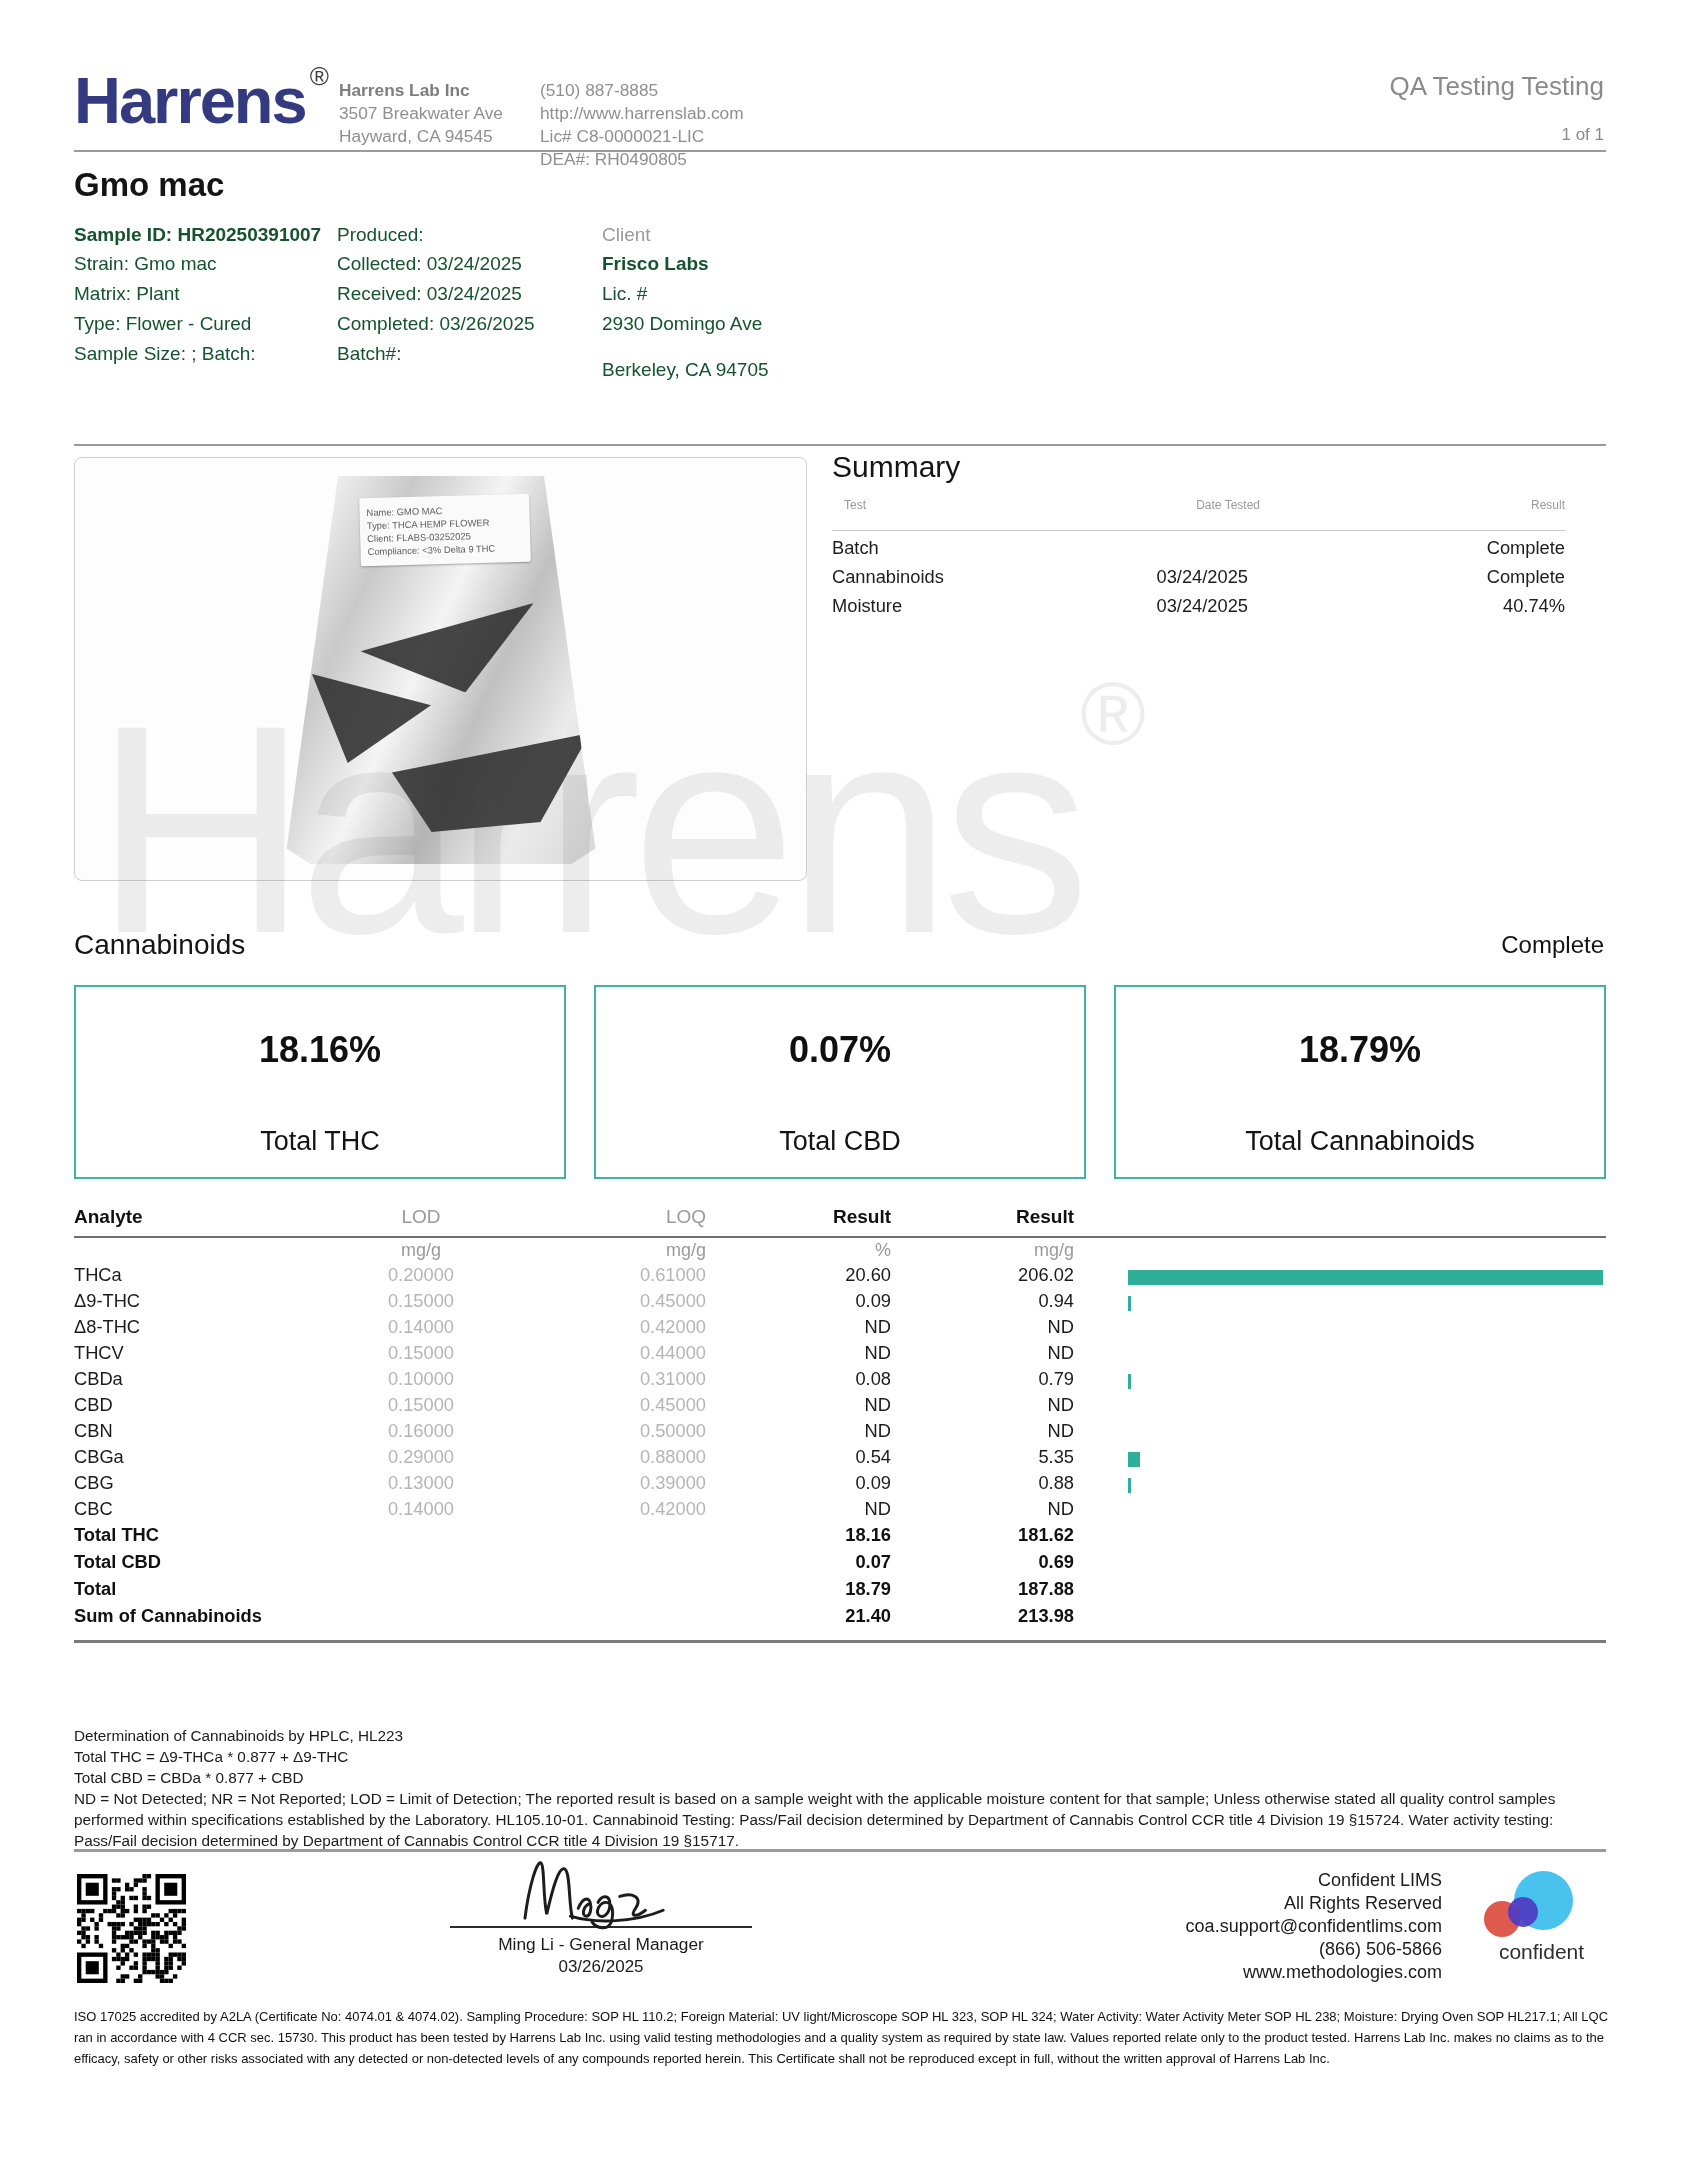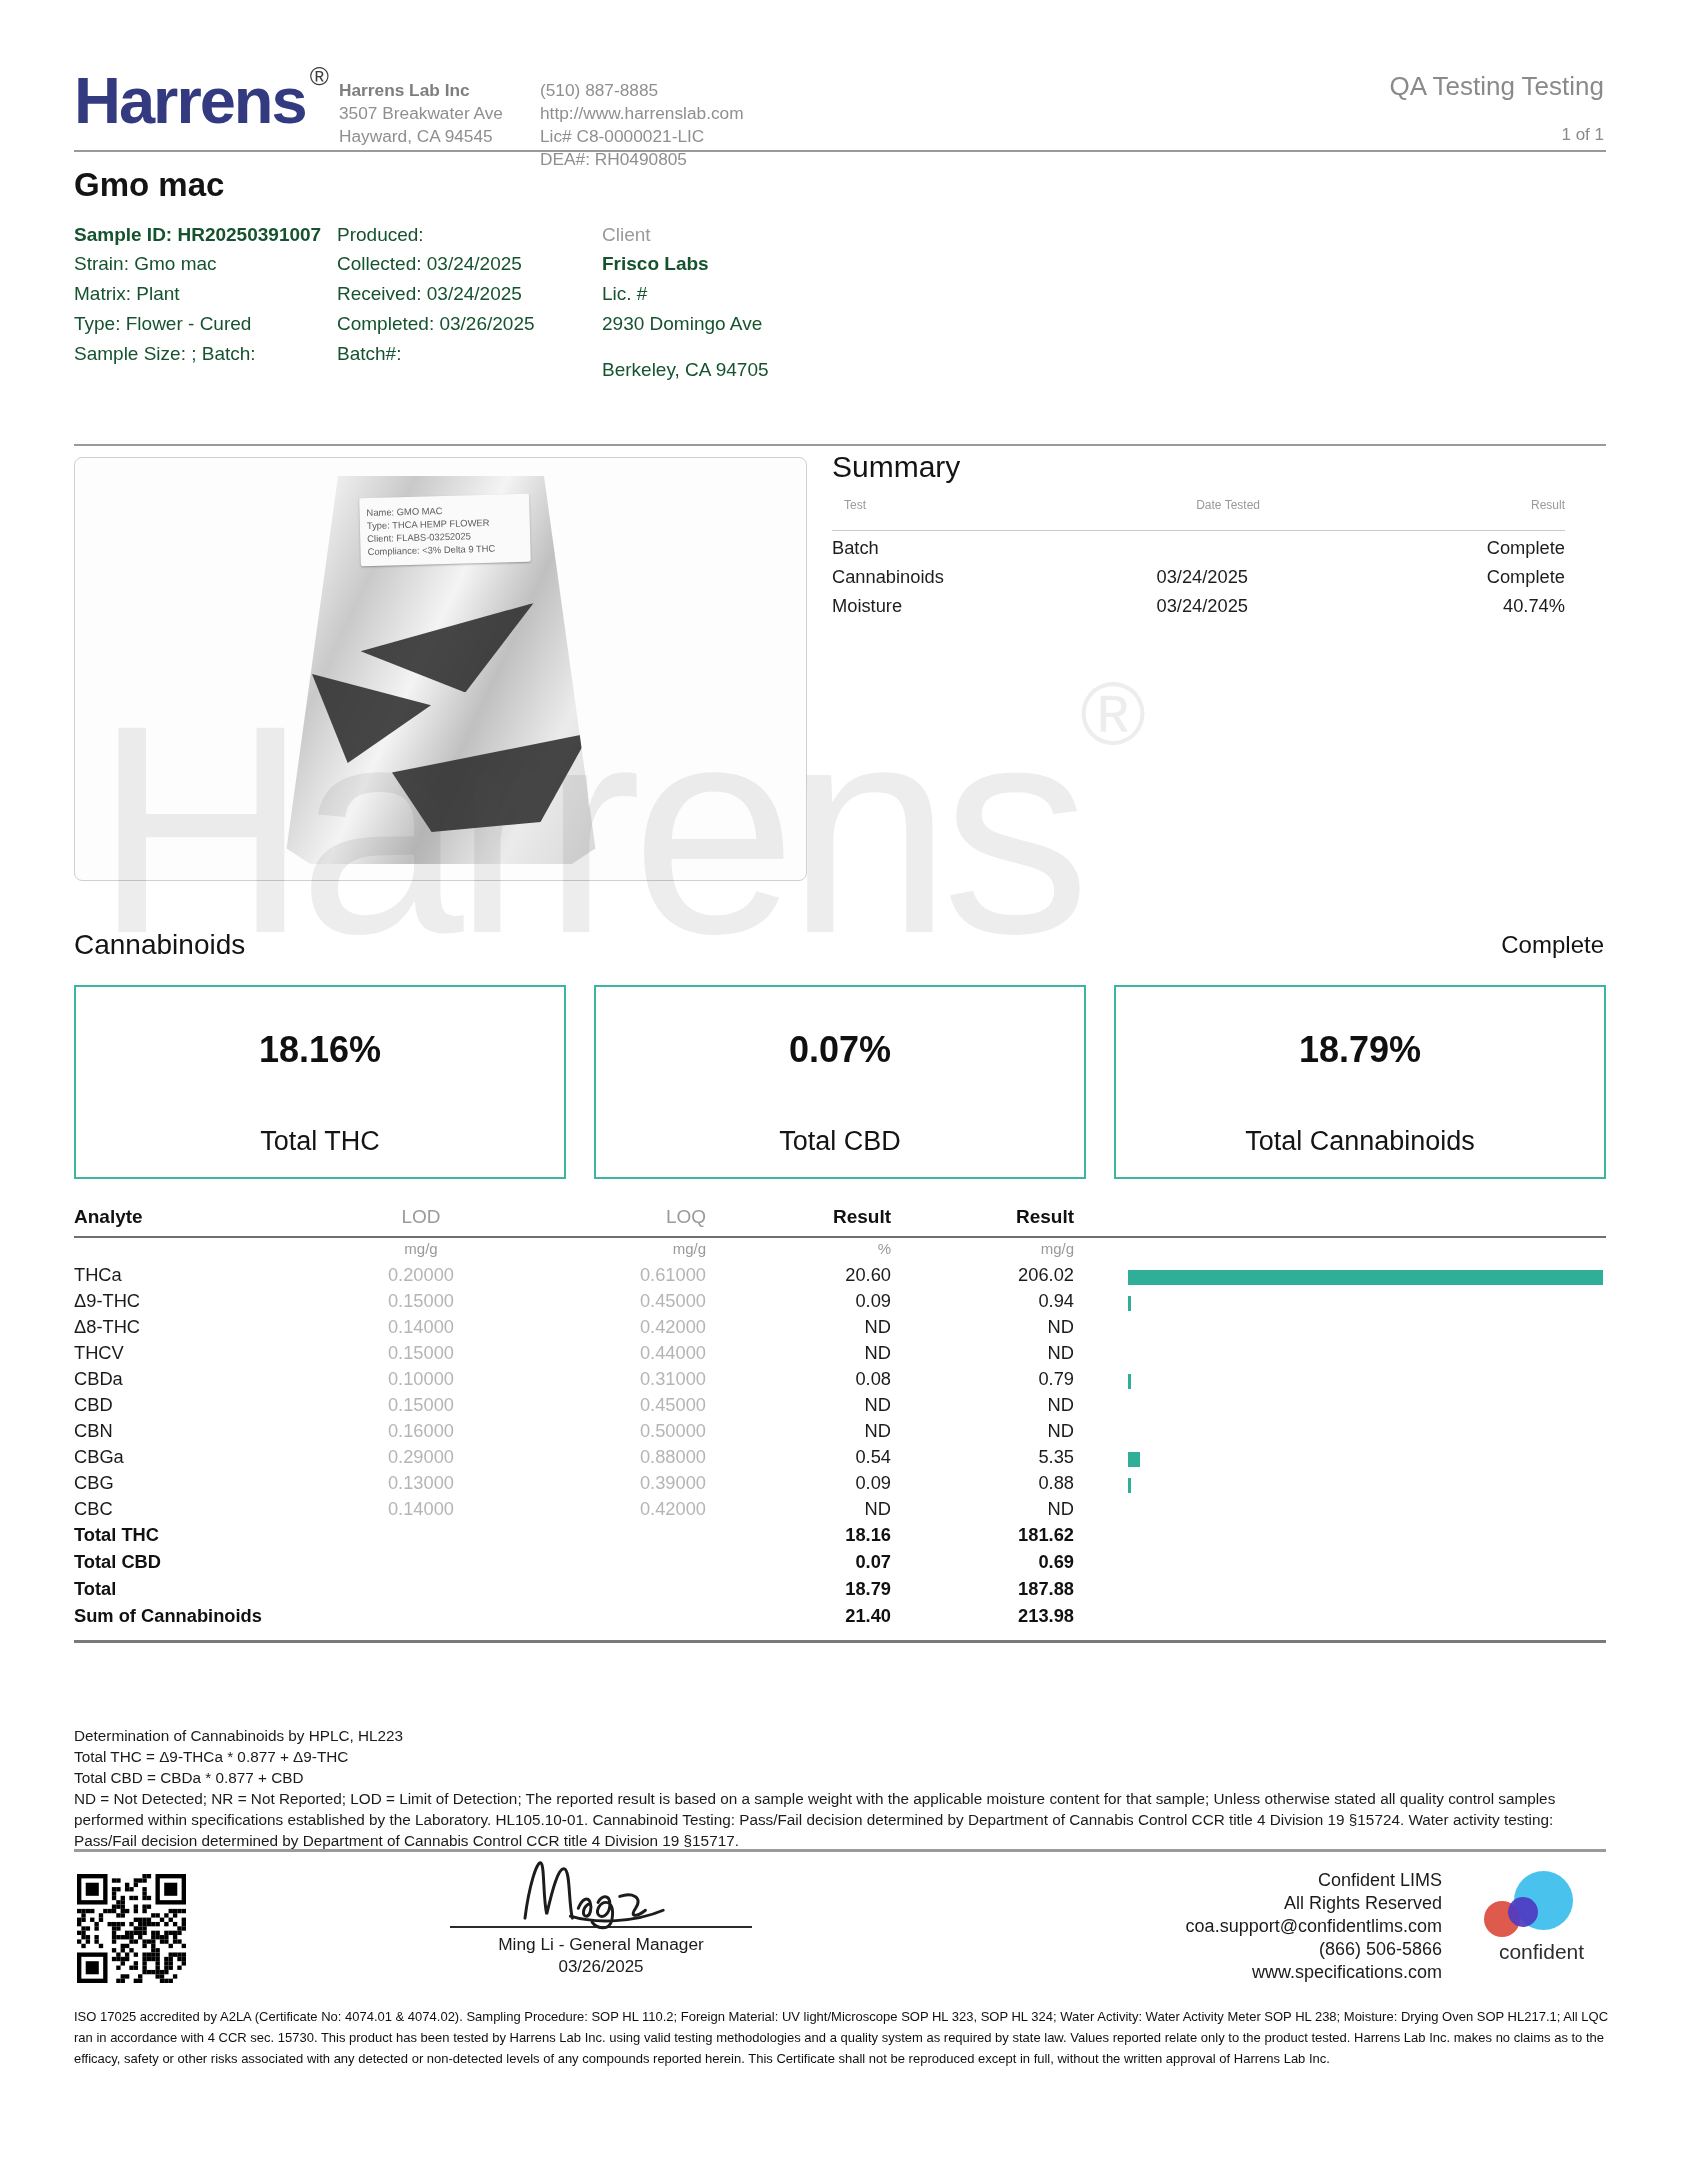--- a/index.html
+++ b/index.html
@@ -61,21 +61,21 @@
   .tbox-value { position:absolute; top:42px; width:100%; text-align:center; font-size:36px; font-weight:700; color:#101010; }
   .tbox-label { position:absolute; bottom:20px; width:100%; text-align:center; font-size:27px; color:#141414; }
 
   
   .atable { position:absolute; left:74px; top:1206px; width:1532px; z-index:1; }
   .ahead { position:relative; height:28px; font-size:19px; }
   .ahead .a-name { font-weight:700; color:#111; }
   .ahead .a-lod, .ahead .a-loq { color:#9a9a9a; }
   .ahead .a-pct, .ahead .a-mgg { font-weight:700; color:#111; }
   .ahead-line { height:2px; background:#6f6f6f; margin-top:2px; }
-  .aunits { position:relative; height:24px; font-size:15px; color:#9a9a9a; margin-top:2px; }
+  .aunits { position:relative; height:24px; font-size:18px; color:#9a9a9a; margin-top:2px; }
   .arow { position:relative; height:26px; font-size:18.3px; color:#1b1b1b; }
   .a-name { position:absolute; left:0; }
   .a-lod  { position:absolute; left:248px; width:198px; text-align:center; }
   .a-loq  { position:absolute; left:434px; width:198px; text-align:right; }
   .a-pct  { position:absolute; left:619px; width:198px; text-align:right; }
   .a-mgg  { position:absolute; left:802px; width:198px; text-align:right; }
   .arow .a-lod, .arow .a-loq { color:#b5b5b5; }
   .a-bar { position:absolute; left:1054px; top:6px; height:15px; background:#2fae98; }
   .trow { position:relative; height:27px; font-size:18.3px; font-weight:700; color:#111; }
   .atable-bottom { height:3px; background:#7a7a7a; margin-top:8px; }
@@ -576,21 +576,21 @@
     <div class="sig-line"></div>
     <div class="sig-name">Ming Li - General Manager</div>
     <div class="sig-date">03/26/2025</div>
   </div>
 
   <div class="confident-txt">
     <div>Confident LIMS</div>
     <div>All Rights Reserved</div>
     <div>coa.support@confidentlims.com</div>
     <div>(866) 506-5866</div>
-    <div>www.specifications.com</div>
+    <div>www.methodologies.com</div>
   </div>
   <div class="confident-logo">
     <div class="circle c-blue"></div>
     <div class="circle c-red"></div>
     <div class="circle c-purple"></div>
     <div class="c-word">confident</div>
   </div>
 
   <div class="disclaimer">ISO 17025 accredited by A2LA (Certificate No: 4074.01 &amp; 4074.02). Sampling Procedure: SOP HL 110.2; Foreign Material: UV light/Microscope SOP HL 323, SOP HL 324; Water Activity: Water Activity Meter SOP HL 238; Moisture: Drying Oven SOP HL217.1; All LQC ran in accordance with 4 CCR sec. 15730. This product has been tested by Harrens Lab Inc. using valid testing methodologies and a quality system as required by state law. Values reported relate only to the product tested. Harrens Lab Inc. makes no claims as to the efficacy, safety or other risks associated with any detected or non-detected levels of any compounds reported herein. This Certificate shall not be reproduced except in full, without the written approval of Harrens Lab Inc.</div>
 

